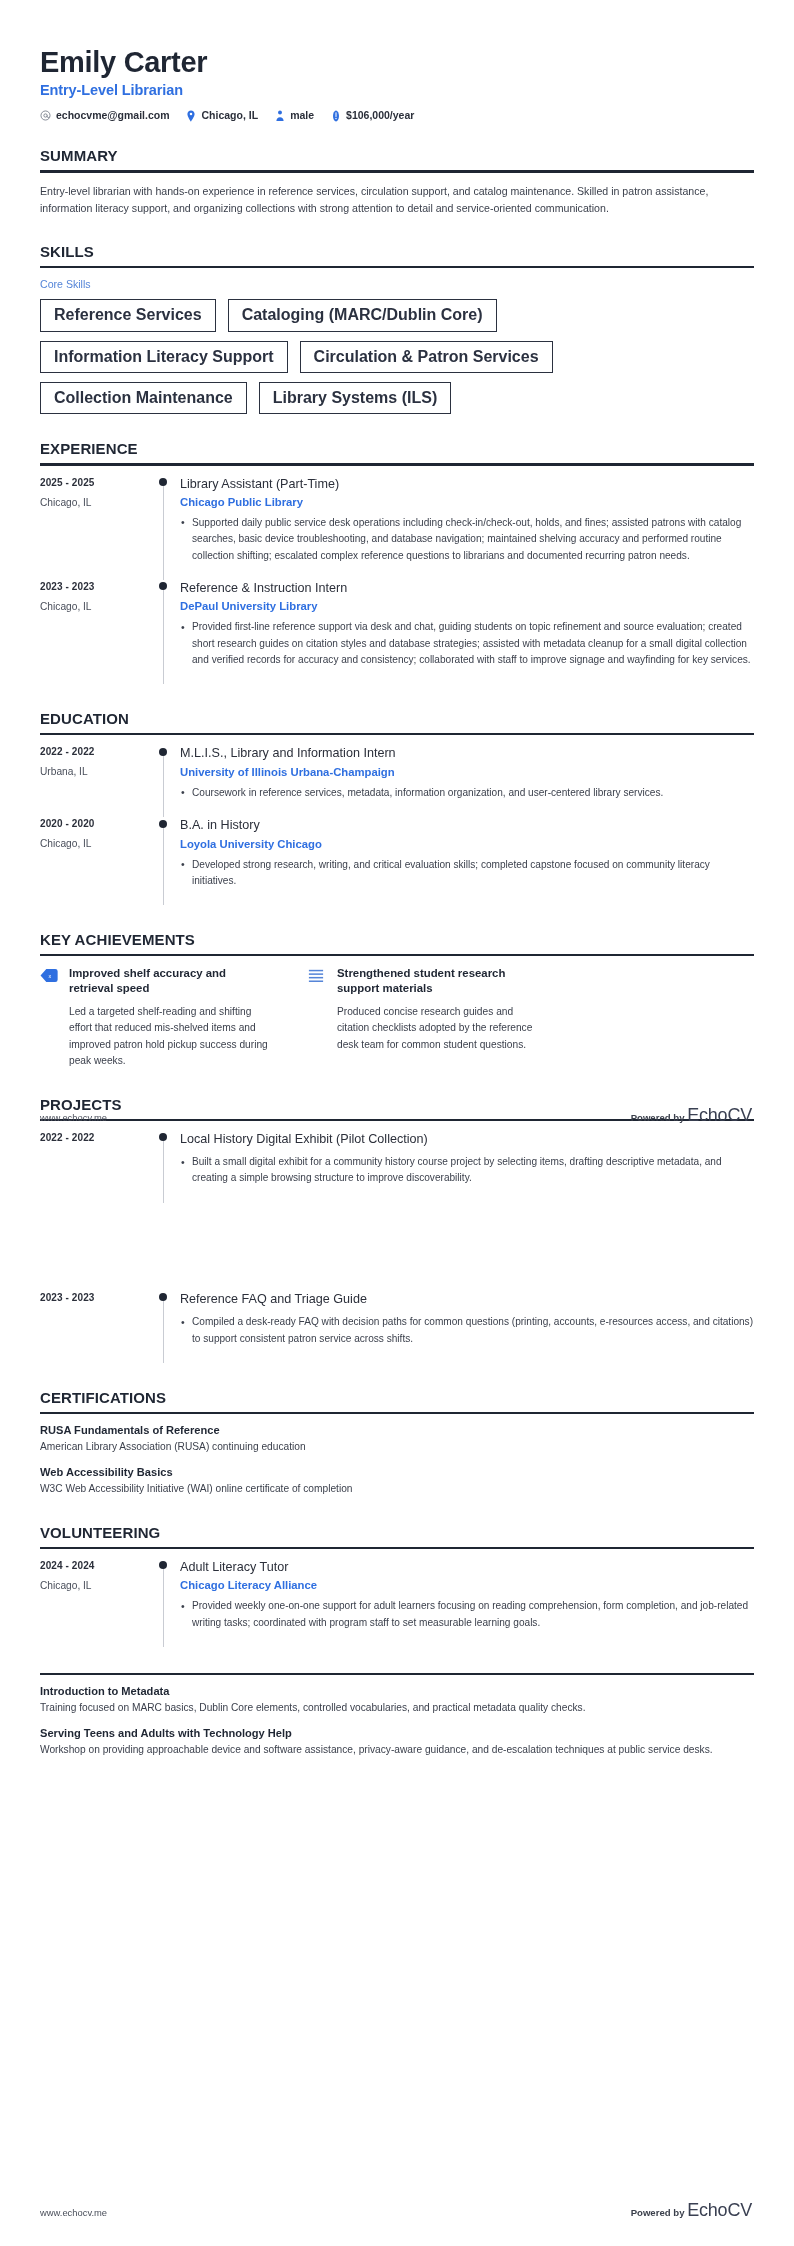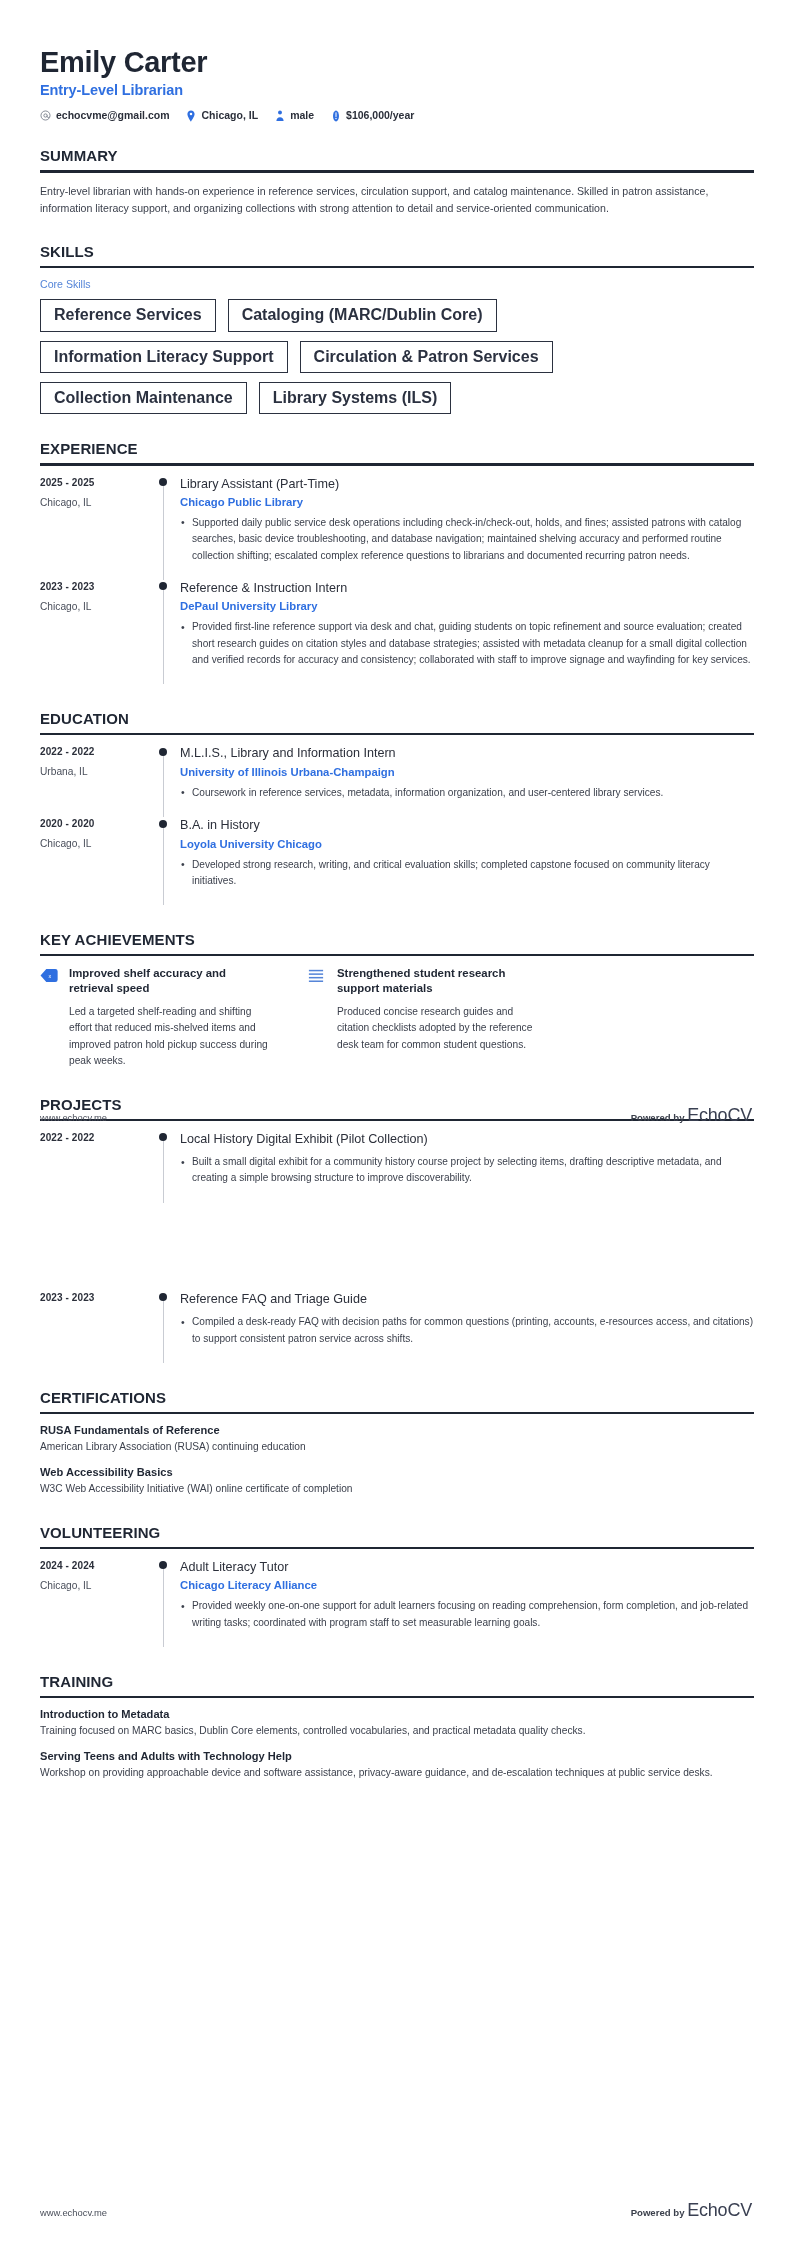--- a/index.html
+++ b/index.html
@@ -485,21 +485,20 @@
           <div class="entry-org">Chicago Literacy Alliance</div>
           <ul class="bullets">
             <li>Provided weekly one-on-one support for adult learners focusing on reading comprehension, form completion, and job-related writing tasks; coordinated with program staff to set measurable learning goals.</li>
           </ul>
         </div>
       </div>
     </div>
   </div>
 
   <div class="section">
-    <div class="sec-title">TRAINING</div>
     <div class="sec-rule"></div>
     <div class="sec-body">
       <div class="kv">
         <div class="kv-title">Introduction to Metadata</div>
         <div class="kv-desc">Training focused on MARC basics, Dublin Core elements, controlled vocabularies, and practical metadata quality checks.</div>
       </div>
       <div class="kv">
         <div class="kv-title">Serving Teens and Adults with Technology Help</div>
         <div class="kv-desc">Workshop on providing approachable device and software assistance, privacy-aware guidance, and de-escalation techniques at public service desks.</div>
       </div>

